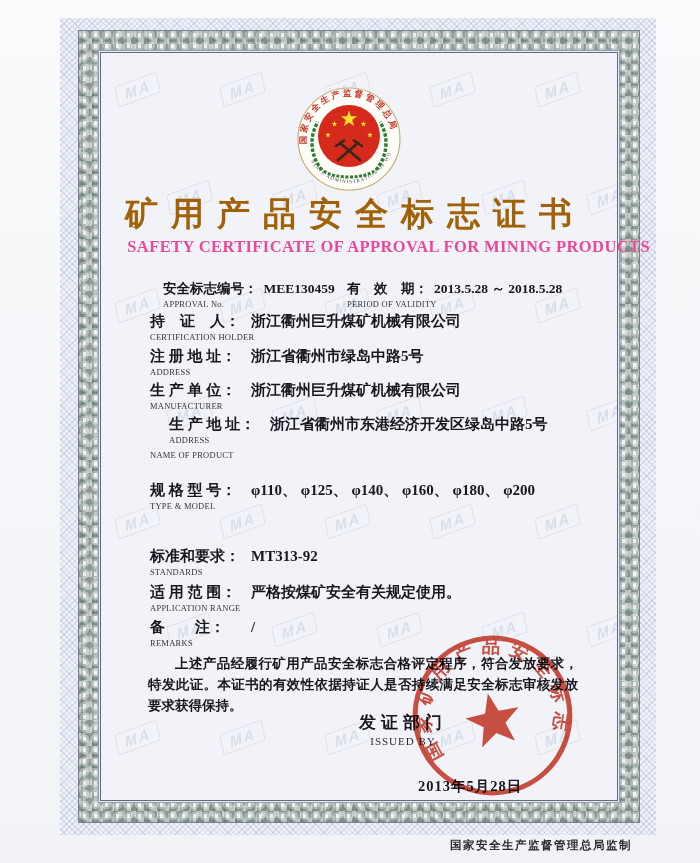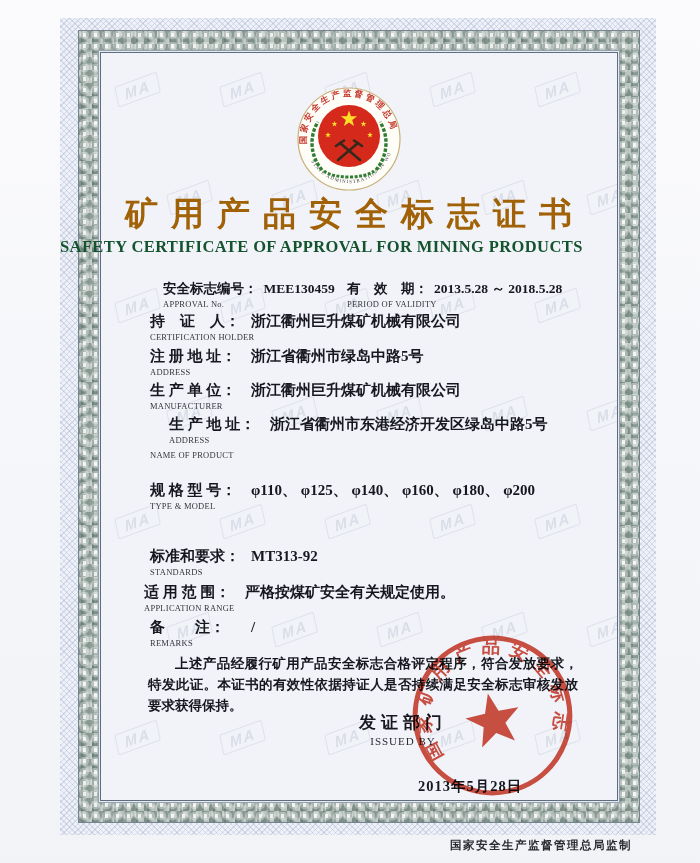--- a/index.html
+++ b/index.html
@@ -37,22 +37,22 @@
     border:1px solid rgba(125,138,170,.16);color:rgba(125,138,170,.20);
     font:italic bold 15px "Liberation Sans", sans-serif;
     padding:1px 8px;border-radius:2px;letter-spacing:2px;
   }
   .emblem{position:absolute;left:296px;top:86px;width:106px;height:106px;}
   .title{
     position:absolute;left:100px;right:90px;top:192px;text-align:center;
     font:bold 33px "Liberation Serif", serif;letter-spacing:13px;color:#a16207;white-space:nowrap;
   }
   .subtitle{
-    position:absolute;left:60px;right:50px;top:237px;text-align:left;
-    font:bold 16.5px "Liberation Serif", serif;color:#14532d;letter-spacing:.4px;white-space:nowrap;
+    position:absolute;left:60px;right:50px;top:237px;text-align:right;
+    font:bold 16.5px "Liberation Serif", serif;color:#ec4899;letter-spacing:.4px;white-space:nowrap;
   }
   .field{position:absolute;white-space:nowrap;}
   .field .main{font:bold 15px "Liberation Serif", serif;color:#17181f;}
   .field.small .main{font:bold 13.5px "Liberation Serif", serif;}
   .field .zh-label{display:inline-block;min-width:101px;}
   .field.auto .zh-label{min-width:0;margin-right:6px;}
   .field .sub{font:10px "Liberation Serif", serif;color:#34353b;letter-spacing:.3px;margin-top:1px;transform:scale(.85);transform-origin:0 0;}
   .statement{
     position:absolute;left:148px;width:430px;top:653px;
     font:bold 13.5px "Liberation Serif", serif;color:#17181f;
@@ -176,21 +176,21 @@
   <div class="sub">NAME OF PRODUCT</div>
 </div>
 <div class="field" style="left:150px;top:481px;">
   <div class="main"><span class="zh-label">规 格 型 号：</span><span>φ110、 φ125、 φ140、 φ160、 φ180、 φ200</span></div>
   <div class="sub">TYPE &amp; MODEL</div>
 </div>
 <div class="field" style="left:150px;top:547px;">
   <div class="main"><span class="zh-label">标准和要求：</span><span>MT313-92</span></div>
   <div class="sub">STANDARDS</div>
 </div>
-<div class="field" style="left:144px;top:583px;">
+<div class="field" style="left:150px;top:583px;">
   <div class="main"><span class="zh-label">适 用 范 围：</span><span>严格按煤矿安全有关规定使用。</span></div>
   <div class="sub">APPLICATION RANGE</div>
 </div>
 <div class="field" style="left:150px;top:618px;">
   <div class="main"><span class="zh-label">备　　注：</span><span>/</span></div>
   <div class="sub">REMARKS</div>
 </div>
 
 <div class="statement">上述产品经履行矿用产品安全标志合格评定程序，符合发放要求，特发此证。本证书的有效性依据持证人是否持续满足安全标志审核发放要求获得保持。</div>
 

